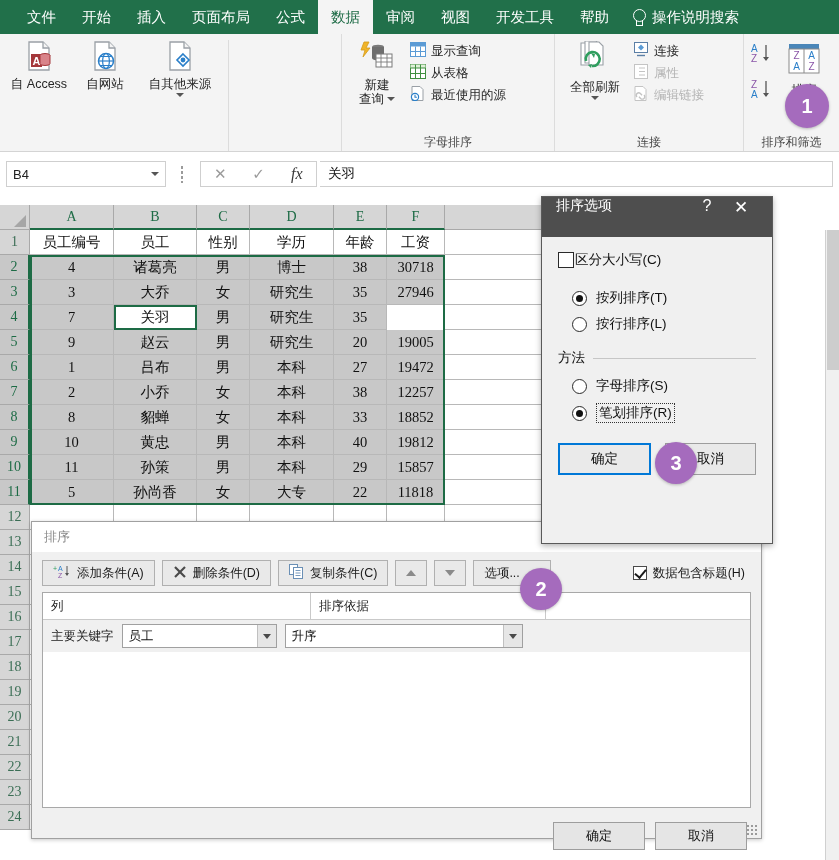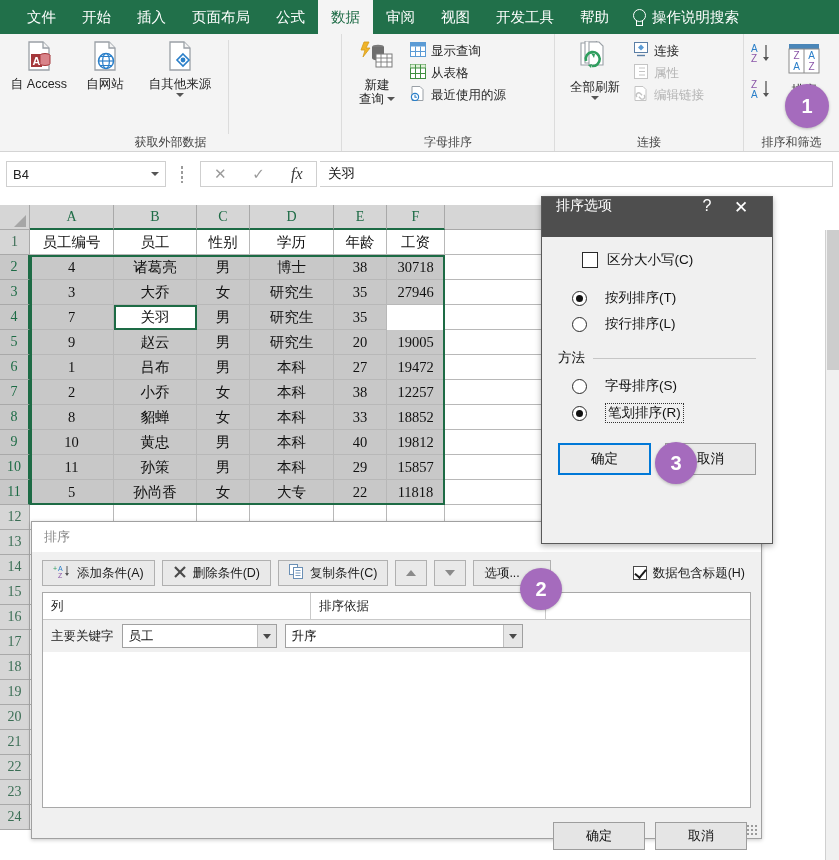--- a/index.html
+++ b/index.html
@@ -159,25 +159,25 @@
   
   .optdlg {
     position:absolute; left:541px; top:196px; width:232px; height:348px;
     background:#f0f0f0; border:1px solid #5a5a5a; box-shadow:0 2px 6px rgba(0,0,0,.3);
   }
   .optdlg-title { height:40px; background:#4e4e4e; display:flex; align-items:flex-start; padding:0 14px; }
   .optdlg-title .t { color:#fff; font-size:14px; flex:1;}
   .optdlg-title .q { color:#fff; font-size:16px; width:34px; text-align:center;}
   .optdlg-title .x { color:#fff; font-size:17px; width:34px; text-align:center;}
   .optbody { padding:14px 16px 0 16px; }
-  .optchk { display:flex; align-items:center; gap:9px; font-size:13.5px; color:#111; margin-bottom:16px;margin-left:24px;}
+  .optchk { display:flex; align-items:center; gap:1px; font-size:13.5px; color:#111; margin-bottom:16px;}
   .optchk .box { width:16px;height:16px;border:1.5px solid #2a2a2a;background:#fff;}
   .sect-title { display:flex; align-items:center; gap:8px; font-size:13.5px; color:#111; margin-bottom:6px;}
   .sect-title .line { flex:1; height:1px; background:#c6c6c6; }
-  .radio-row { display:flex; align-items:center; gap:18px; font-size:13.5px; color:#111;
+  .radio-row { display:flex; align-items:center; gap:9px; font-size:13.5px; color:#111;
                padding:4px 0 4px 14px; }
   .radio { width:15px;height:15px;border:1.5px solid #2a2a2a;border-radius:50%; background:#fff; position:relative;}
   .radio.on:after{content:""; position:absolute; left:3px; top:3px; width:7px;height:7px;border-radius:50%;background:#111;}
   .focusdots { border:1px dotted #333; padding:0 2px; }
   .optfooter { display:flex; gap:14px; padding:16px 16px 0 16px; }
   .obtn { flex:1; height:32px; display:flex; align-items:center; justify-content:center;
           font-size:13.5px; color:#111; background:#e9e9e9; border:1px solid #9d9d9d; cursor:default;}
   .obtn.primary { border:2px solid #0078d7; background:#eaeaea; }
 
   
@@ -250,21 +250,20 @@
               <path d="M18 1 v6 h6" fill="#f4f4f4" stroke="#9aa0a6" stroke-width="1.3"></path>
               <path d="M17 13 l6 6 -6 6 -6 -6 z" fill="#fff" stroke="#2a7fc9" stroke-width="1.6"></path>
               <circle cx="17" cy="19" r="2.4" fill="#2a7fc9"></circle>
             </svg>
           </span>
           <span class="lbl">自其他来源</span>
           <span class="caret"></span>
         </div>
         <div style="width:1px;align-self:stretch;background:#dcdcdc;margin:2px 6px 0 6px"></div>
       </div>
-      <div class="rgroup-title">获取外部数据</div>
     </div>
 
     <div class="rgroup" style="width:213px">
       <div class="rgroup-body">
         <div class="bigbtn" style="width:58px">
           <span>
             <svg width="34" height="30" viewBox="0 0 34 30">
               <path d="M4 1 l5 0 -3 6 4 0 -7 9 2 -7 -4 0 z" fill="#f0b429" stroke="#d49a18" stroke-width="0.8"></path>
               <ellipse cx="18" cy="6" rx="6" ry="2.3" fill="#7a7a7a"></ellipse>
               <path d="M12 6 v11 a6 2.3 0 0 0 12 0 v-11" fill="#6e6e6e"></path>

